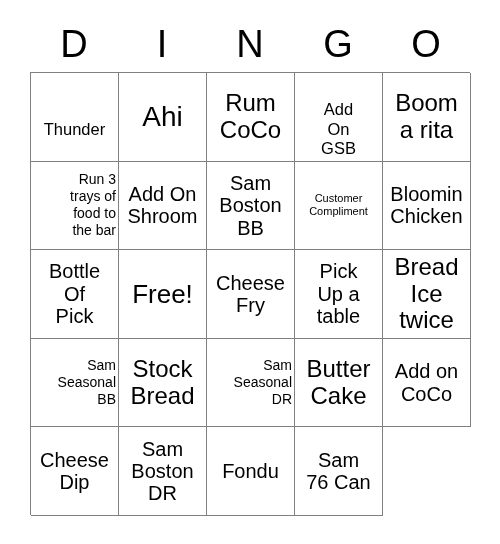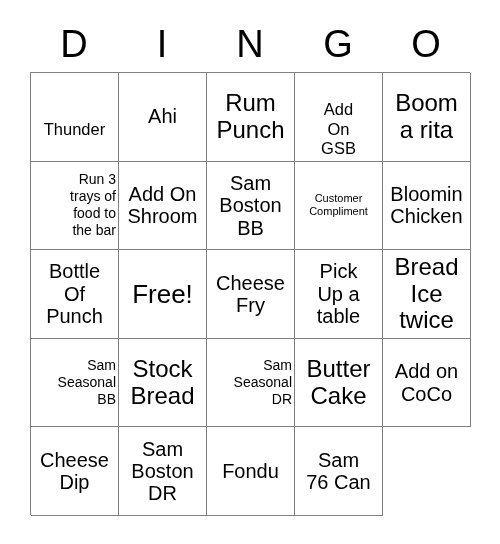--- a/index.html
+++ b/index.html
@@ -83,21 +83,21 @@
     color: #000000;
   }
 
   
   .fs-xs   { font-size: 11px; line-height: 1.2; }
   .fs-sm   { font-size: 14px; line-height: 1.22; text-align: right; }
   .fs-md   { font-size: 16.5px; line-height: 1.18; margin-top: 25px; }
   .fs-lg   { font-size: 20px;   line-height: 1.12; }
   .fs-xl   { font-size: 24px;   line-height: 1.1; }
   .fs-xxl  { font-size: 26px;   line-height: 1.08; }
-  .fs-huge { font-size: 20px;   line-height: 1.05; }
+  .fs-huge { font-size: 28px;   line-height: 1.05; }
 </style>
 </head>
 <body>
 
 <div id="bingo-card">
 
   <div class="header-row">
     <div class="header-letter">D</div>
     <div class="header-letter">I</div>
     <div class="header-letter">N</div>
@@ -107,21 +107,21 @@
 
   <div class="grid" id="bingo-grid">
       <div class="cell">
         <span class="cell-text fs-md">Thunder</span>
       </div>
       <div class="cell">
         <span class="cell-text fs-huge">Ahi</span>
       </div>
       <div class="cell">
         <span class="cell-text fs-xl">Rum
-Punch</span>
+CoCo</span>
       </div>
       <div class="cell">
         <span class="cell-text fs-md">Add
 On
 GSB</span>
       </div>
       <div class="cell">
         <span class="cell-text fs-xl">Boom
 a rita</span>
       </div>
@@ -144,21 +144,21 @@
         <span class="cell-text fs-xs">Customer
 Compliment</span>
       </div>
       <div class="cell">
         <span class="cell-text fs-lg">Bloomin
 Chicken</span>
       </div>
       <div class="cell">
         <span class="cell-text fs-lg">Bottle
 Of
-Punch</span>
+Pick</span>
       </div>
       <div class="cell">
         <span class="cell-text fs-xxl">Free!</span>
       </div>
       <div class="cell">
         <span class="cell-text fs-lg">Cheese
 Fry</span>
       </div>
       <div class="cell">
         <span class="cell-text fs-lg">Pick

